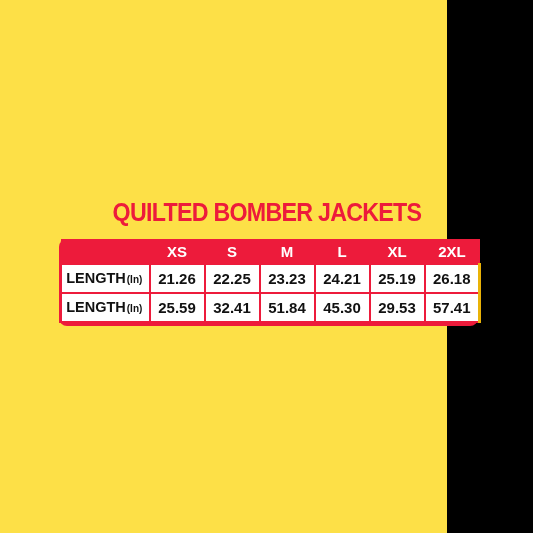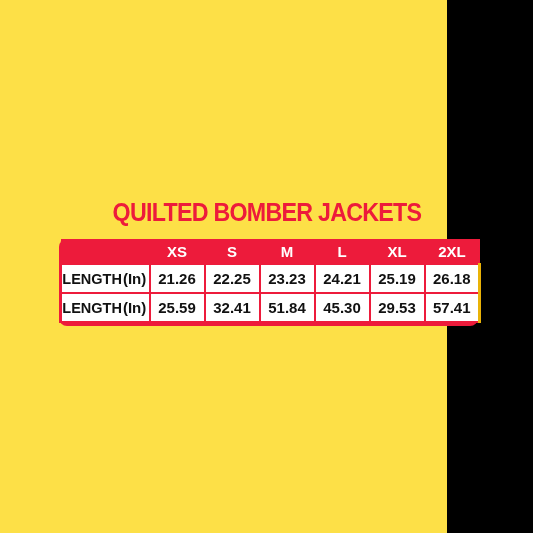--- a/index.html
+++ b/index.html
@@ -98,21 +98,21 @@
     text-align: center;
     vertical-align: middle;
     border: 2px solid #ED1B3B;
   }
   .size-table tbody td.row-label {
     text-align: center;
     padding-right: 2px;
     font-size: 14.5px;
   }
   .unit {
-    font-size: 15px;
+    font-size: 10px;
     font-weight: bold;
     vertical-align: baseline;
     margin-left: 1px;
     margin-top: 28px;
   }
   .size-table tbody tr td:first-child { border-left: 3px solid #ED1B3B; }
   .size-table tbody tr td:last-child  { border-right: 3px solid #eab308; }
 </style>
 </head>
 <body>

